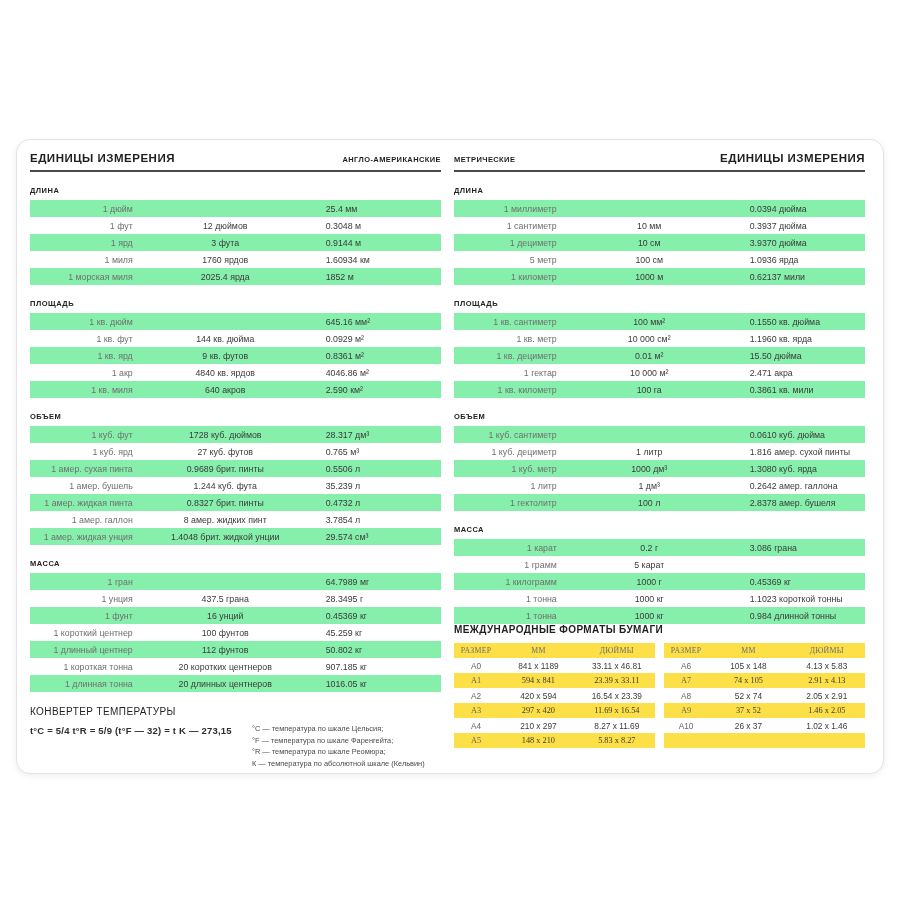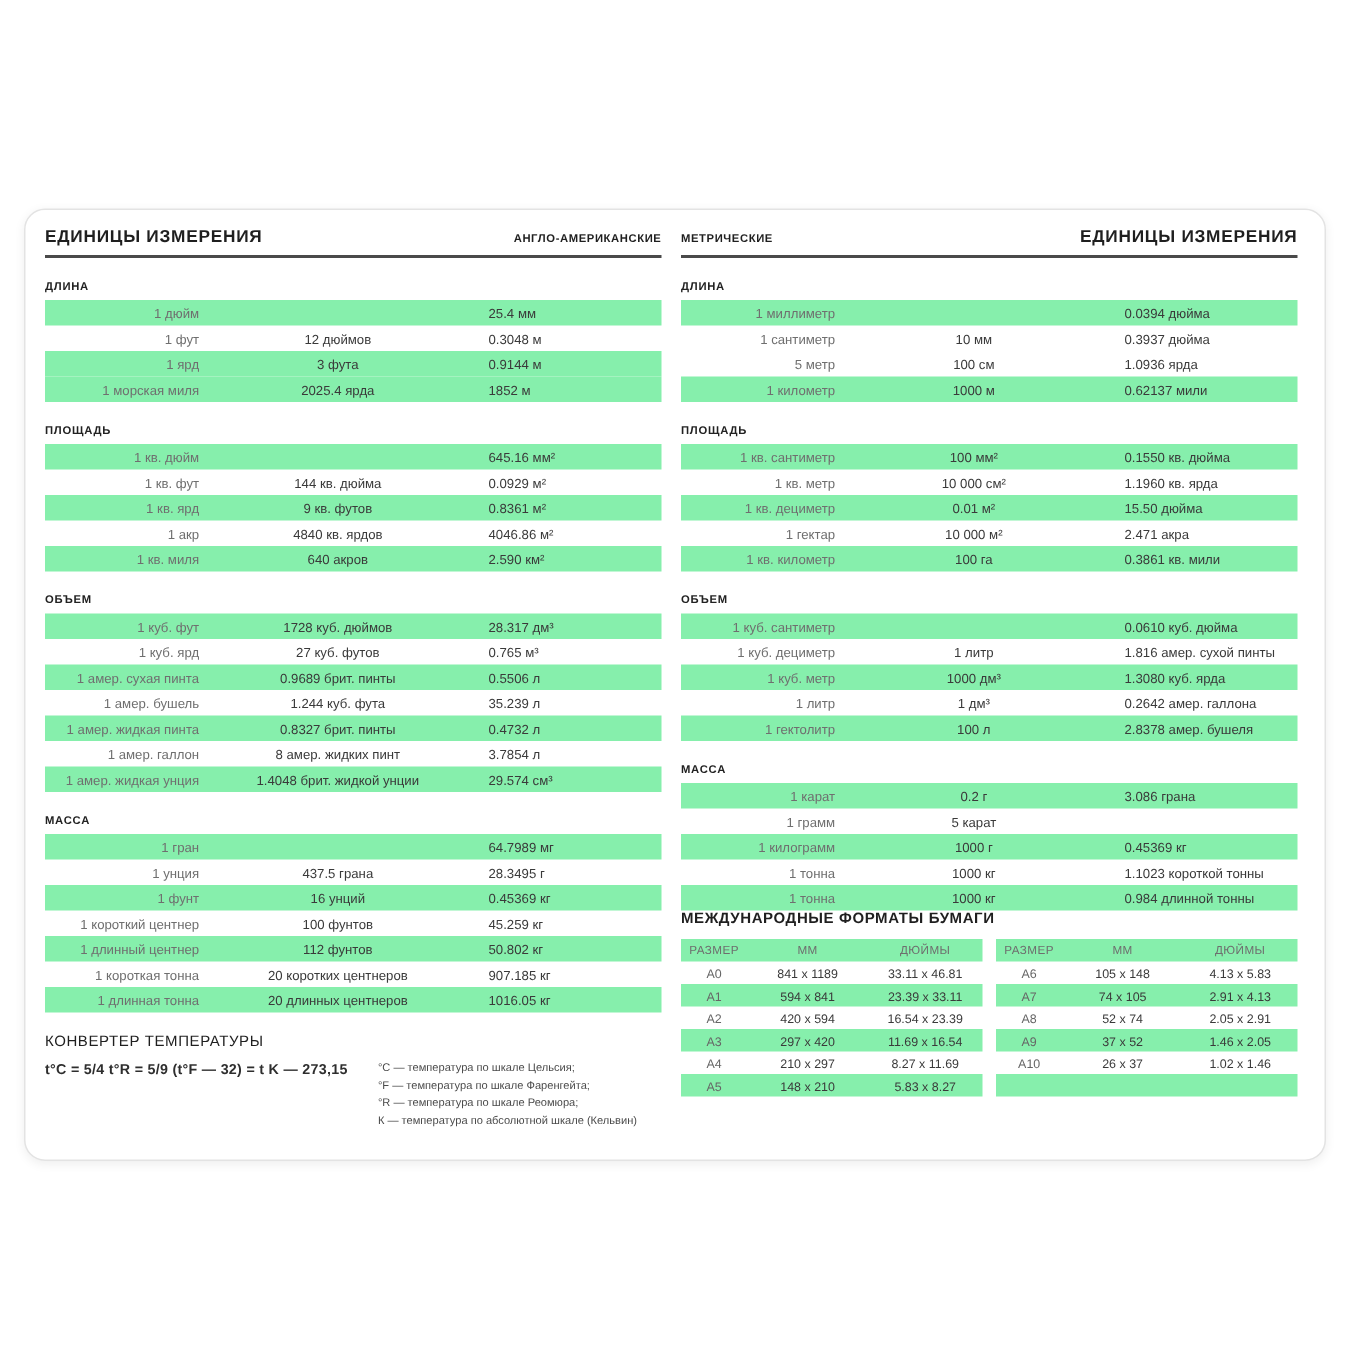--- a/index.html
+++ b/index.html
@@ -31,21 +31,21 @@
   .temp-title { font-size:10px; font-weight:normal; letter-spacing:0.4px; color:#1f1f1f; }
   .temp-row { display:flex; margin-top:8px; }
   .temp-formula { flex:0 0 54%; font-size:9.5px; font-weight:bold; color:#2e2e2e; letter-spacing:0.2px; }
   .temp-legend { flex:1; font-size:7.4px; color:#4a4a4a; line-height:11.5px; margin-top:-2px; }
 
   .paper-block { }
   .paper-title { font-size:10px; font-weight:bold; letter-spacing:0.4px; color:#1f1f1f; }
   .paper-tables { display:flex; gap:9px; margin-top:8px; }
   .ptable { flex:1; }
   .prow { display:flex; height:15px; align-items:center; font-size:8.3px; }
-  .prow.stripe { background:#86efac; }
+  .prow.stripe { background:#fde047;font-family:Liberation Serif, serif; }
   .prow.head .pc { color:#6e6e6e; font-size:7.8px; letter-spacing:0.3px; }
   .pc { text-align:center; white-space:nowrap; }
   .pc1 { width:22%; color:#666; }
   .pc2 { width:40%; color:#3a3a3a; }
   .pc3 { width:38%; color:#3a3a3a; }
 </style>
 </head>
 <body>
 
 <div class="spread">
@@ -68,20 +68,25 @@
             </div>
             <div class="urow">
               <span class="c1">1 фут</span>
               <span class="c2">12 дюймов</span>
               <span class="c3">0.3048 м</span>
             </div>
             <div class="urow stripe">
               <span class="c1">1 ярд</span>
               <span class="c2">3 фута</span>
               <span class="c3">0.9144 м</span>
+            </div>
+            <div class="urow">
+              <span class="c1">1 миля</span>
+              <span class="c2">1760 ярдов</span>
+              <span class="c3">1.60934 км</span>
             </div>
             <div class="urow stripe">
               <span class="c1">1 морская миля</span>
               <span class="c2">2025.4 ярда</span>
               <span class="c3">1852 м</span>
             </div>
           </div>
         </div>
         <div class="section">
           <div class="section-title">ПЛОЩАДЬ</div>
@@ -223,20 +228,25 @@
             <div class="urow stripe">
               <span class="c1">1 миллиметр</span>
               <span class="c2"></span>
               <span class="c3">0.0394 дюйма</span>
             </div>
             <div class="urow">
               <span class="c1">1 сантиметр</span>
               <span class="c2">10 мм</span>
               <span class="c3">0.3937 дюйма</span>
             </div>
+            <div class="urow stripe">
+              <span class="c1">1 дециметр</span>
+              <span class="c2">10 см</span>
+              <span class="c3">3.9370 дюйма</span>
+            </div>
             <div class="urow">
               <span class="c1">5 метр</span>
               <span class="c2">100 см</span>
               <span class="c3">1.0936 ярда</span>
             </div>
             <div class="urow stripe">
               <span class="c1">1 километр</span>
               <span class="c2">1000 м</span>
               <span class="c3">0.62137 мили</span>
             </div>

